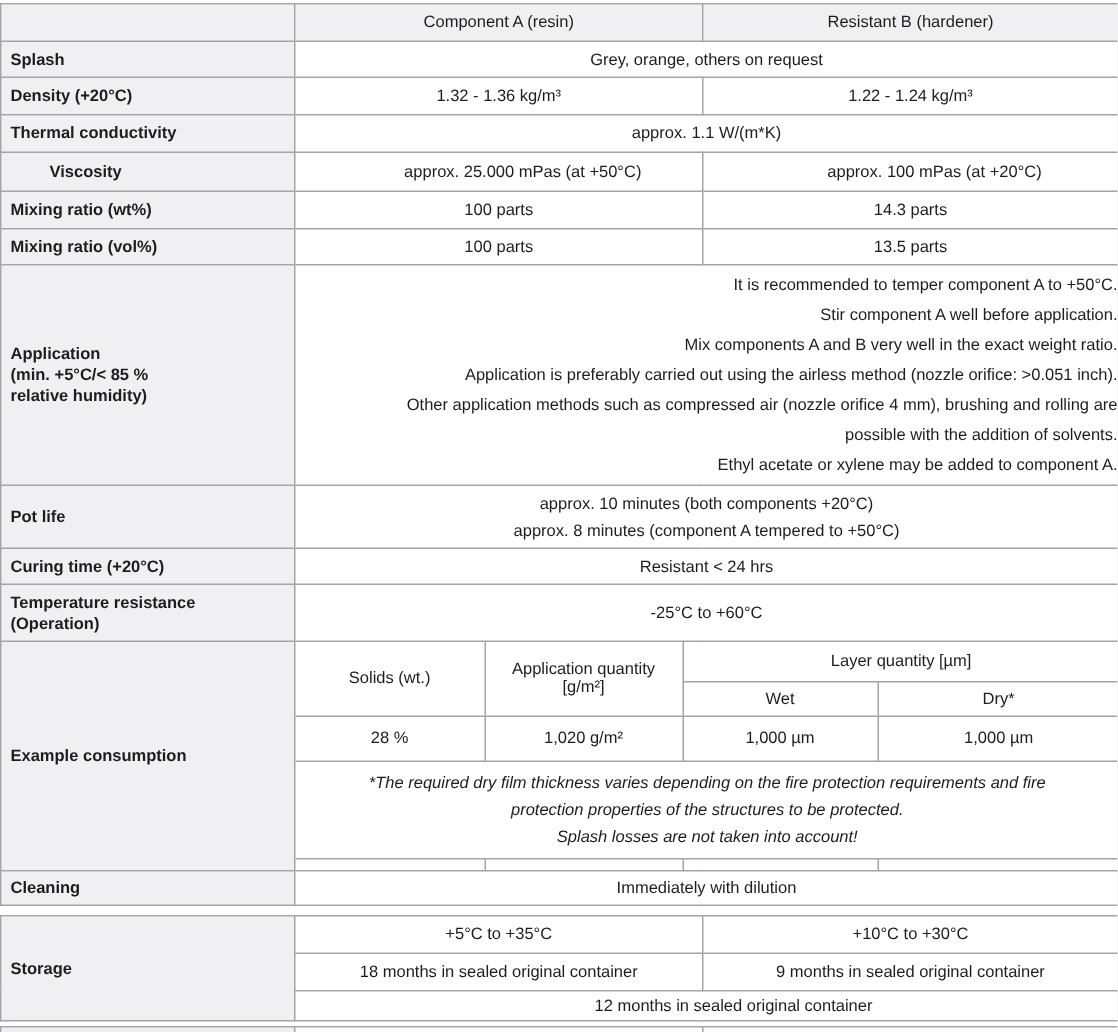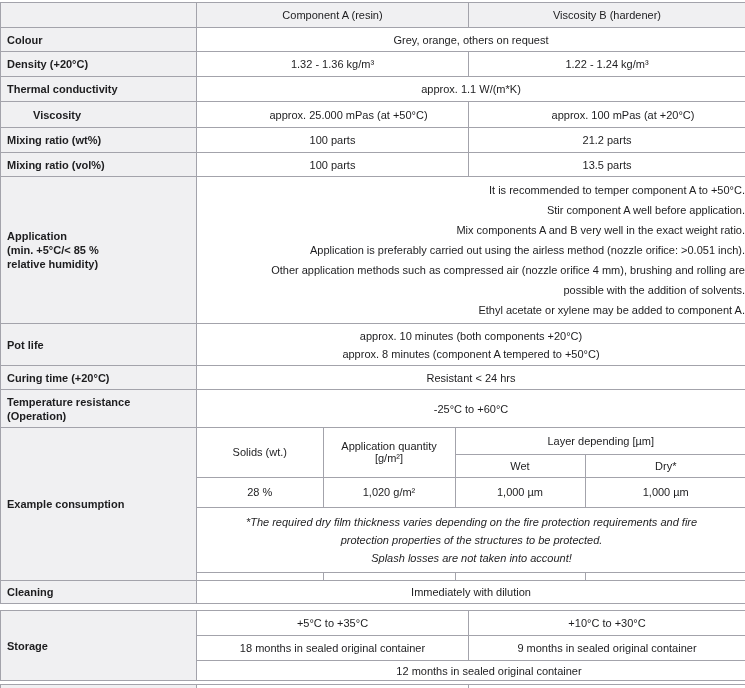--- a/index.html
+++ b/index.html
@@ -72,44 +72,44 @@
   <table class="main">
     <colgroup>
       <col style="width:196px">
         <col style="width:272px">
         <col style="width:277px">
     </colgroup>
     <tbody>
         <tr class="h24">
       <td class="lbl"></td>
       <td class="hdr">Component A (resin)</td>
-      <td class="hdr">Viscosity B (hardener)</td>
+      <td class="hdr">Resistant B (hardener)</td>
     </tr>
     <tr class="h23">
-      <td class="lbl">Colour</td>
+      <td class="lbl">Splash</td>
       <td class="val" colspan="2">Grey, orange, others on request</td>
     </tr>
     <tr class="h24">
       <td class="lbl">Density (+20°C)</td>
       <td class="val">1.32 - 1.36 kg/m³</td>
       <td class="val">1.22 - 1.24 kg/m³</td>
     </tr>
     <tr class="h24">
       <td class="lbl">Thermal conductivity</td>
       <td class="val" colspan="2">approx. 1.1 W/(m*K)</td>
     </tr>
     <tr class="h25">
       <td class="lbl">Viscosity</td>
       <td class="val">approx. 25.000 mPas (at +50°C)</td>
       <td class="val">approx. 100 mPas (at +20°C)</td>
     </tr>
     <tr class="h24">
       <td class="lbl">Mixing ratio (wt%)</td>
       <td class="val">100 parts</td>
-      <td class="val">21.2 parts</td>
+      <td class="val">14.3 parts</td>
     </tr>
     <tr class="h23">
       <td class="lbl">Mixing ratio (vol%)</td>
       <td class="val">100 parts</td>
       <td class="val">13.5 parts</td>
     </tr>
     <tr class="h146">
       <td class="lbl multi">Application
 (min. +5°C/&lt; 85 %
 relative humidity)</td>
@@ -143,21 +143,21 @@
             <col style="width:126px">
                 <col style="width:132px">
                 <col style="width:130px">
                 <col style="width:161px">
           </colgroup>
           <tbody>
                 <tr class="nh1">
             <td class="val" rowspan="2">Solids (wt.)</td>
             <td class="val multi" rowspan="2">Application quantity
 [g/m²]</td>
-            <td class="val" colspan="2">Layer depending [µm]</td>
+            <td class="val" colspan="2">Layer quantity [µm]</td>
           </tr>
           <tr class="nh2">
             <td class="val">Wet</td>
             <td class="val">Dry*</td>
           </tr>
           <tr class="nval">
             <td class="val">28 %</td>
             <td class="val">1,020 g/m²</td>
             <td class="val">1,000 µm</td>
             <td class="val">1,000 µm</td>

